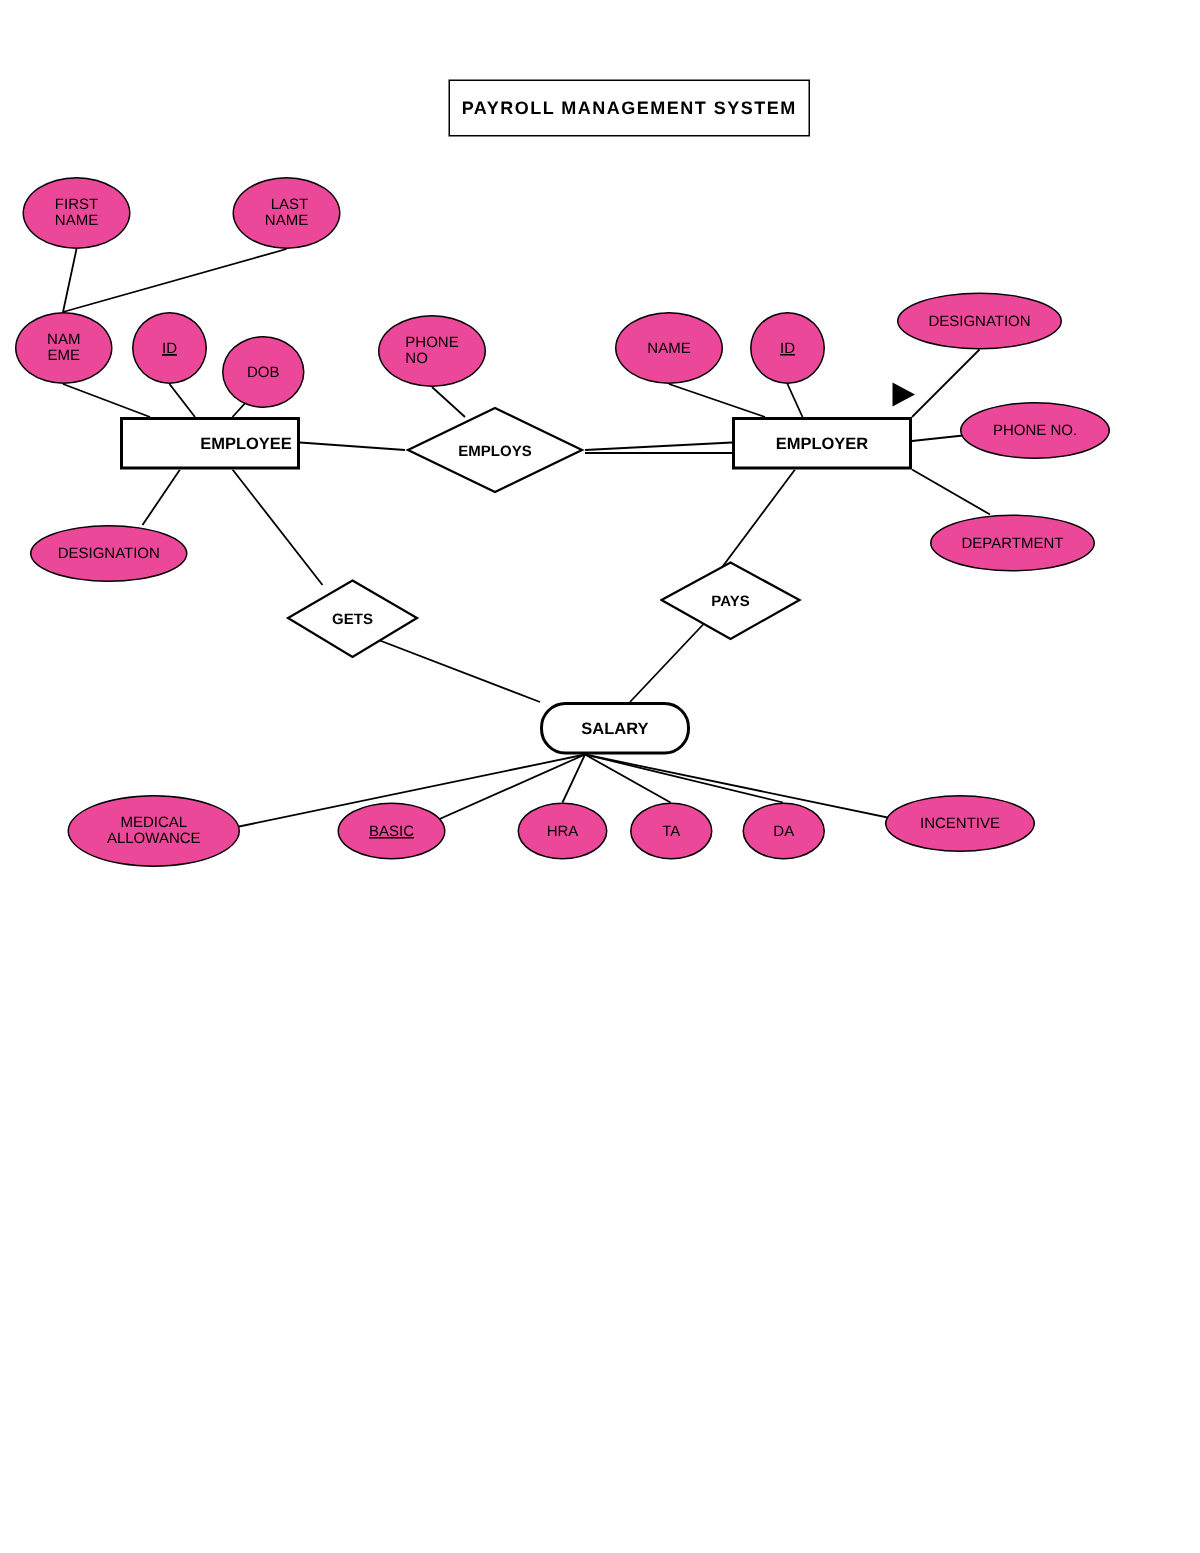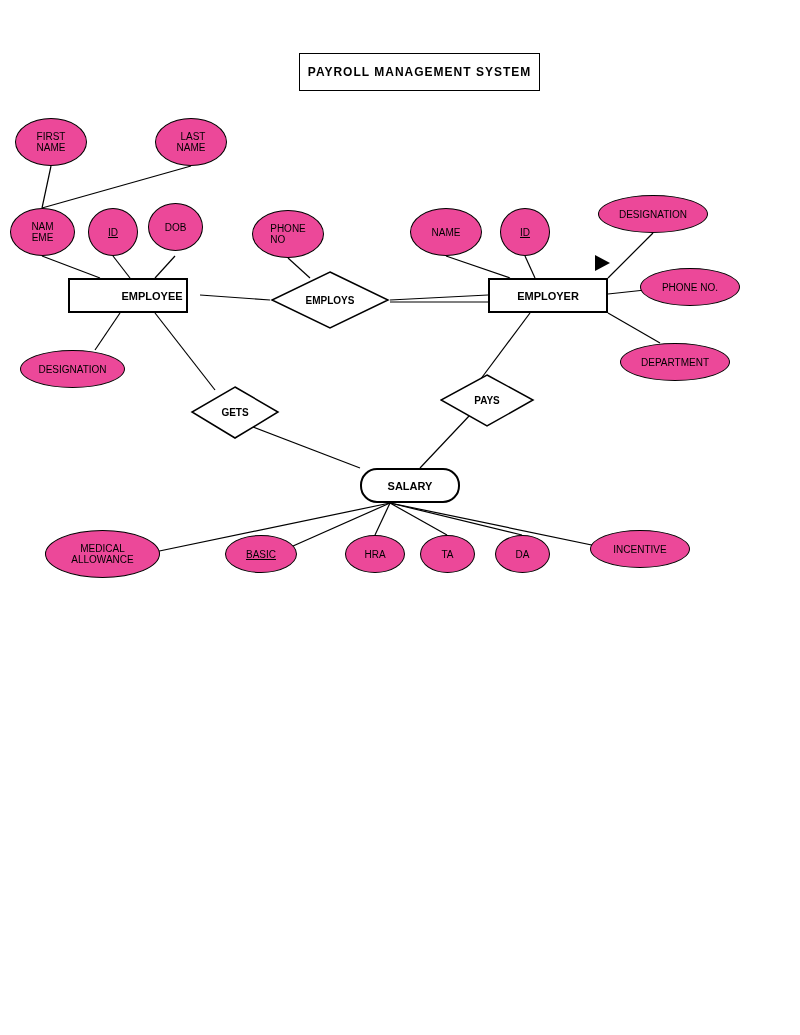--- a/index.html
+++ b/index.html
@@ -117,21 +117,21 @@
 
     <line x1="390" y1="503" x2="635" y2="554" stroke="black" stroke-width="1.2"></line>
 
     <polygon points="595,255 610,263 595,271" fill="black"></polygon>
   </svg>
 
   <div class="title-box">
     <span>PAYROLL  MANAGEMENT SYSTEM</span>
   </div>
 
-  <div class="entity" style="left:68px; top:278px; width:120px; height:35px;padding-left:48px;">
+  <div class="entity" style="left:80px; top:278px; width:120px; height:35px;padding-left:48px;">
     <span>EMPLOYEE</span>
   </div>
   <div class="entity" style="left:488px; top:278px; width:120px; height:35px;">
     <span>EMPLOYER</span>
   </div>
   <div class="entity" style="left:360px; top:468px; width:100px; height:35px;border-radius:17px;">
     <span>SALARY</span>
   </div>
 
   <div class="attribute" style="left:15px; top:118px; width:72px; height:48px;">
@@ -142,21 +142,21 @@
     <span style="white-space:pre-line; text-align:right;">LAST
 NAME</span>
   </div>
   <div class="attribute" style="left:10px; top:208px; width:65px; height:48px;">
     <span style="white-space:pre-line; ">NAM
 EME</span>
   </div>
   <div class="attribute" style="left:88px; top:208px; width:50px; height:48px; text-decoration: underline;">
     <span style="text-decoration:underline;">ID</span>
   </div>
-  <div class="attribute" style="left:148px; top:203px; width:55px; height:48px;">
+  <div class="attribute" style="left:148px; top:224px; width:55px; height:48px;">
     <span>DOB</span>
   </div>
   <div class="attribute" style="left:252px; top:210px; width:72px; height:48px;">
     <span style="white-space:pre-line; text-align:left;">PHONE
 NO</span>
   </div>
   <div class="attribute" style="left:20px; top:350px; width:105px; height:38px;">
     <span>DESIGNATION</span>
   </div>
   <div class="attribute" style="left:410px; top:208px; width:72px; height:48px;">

